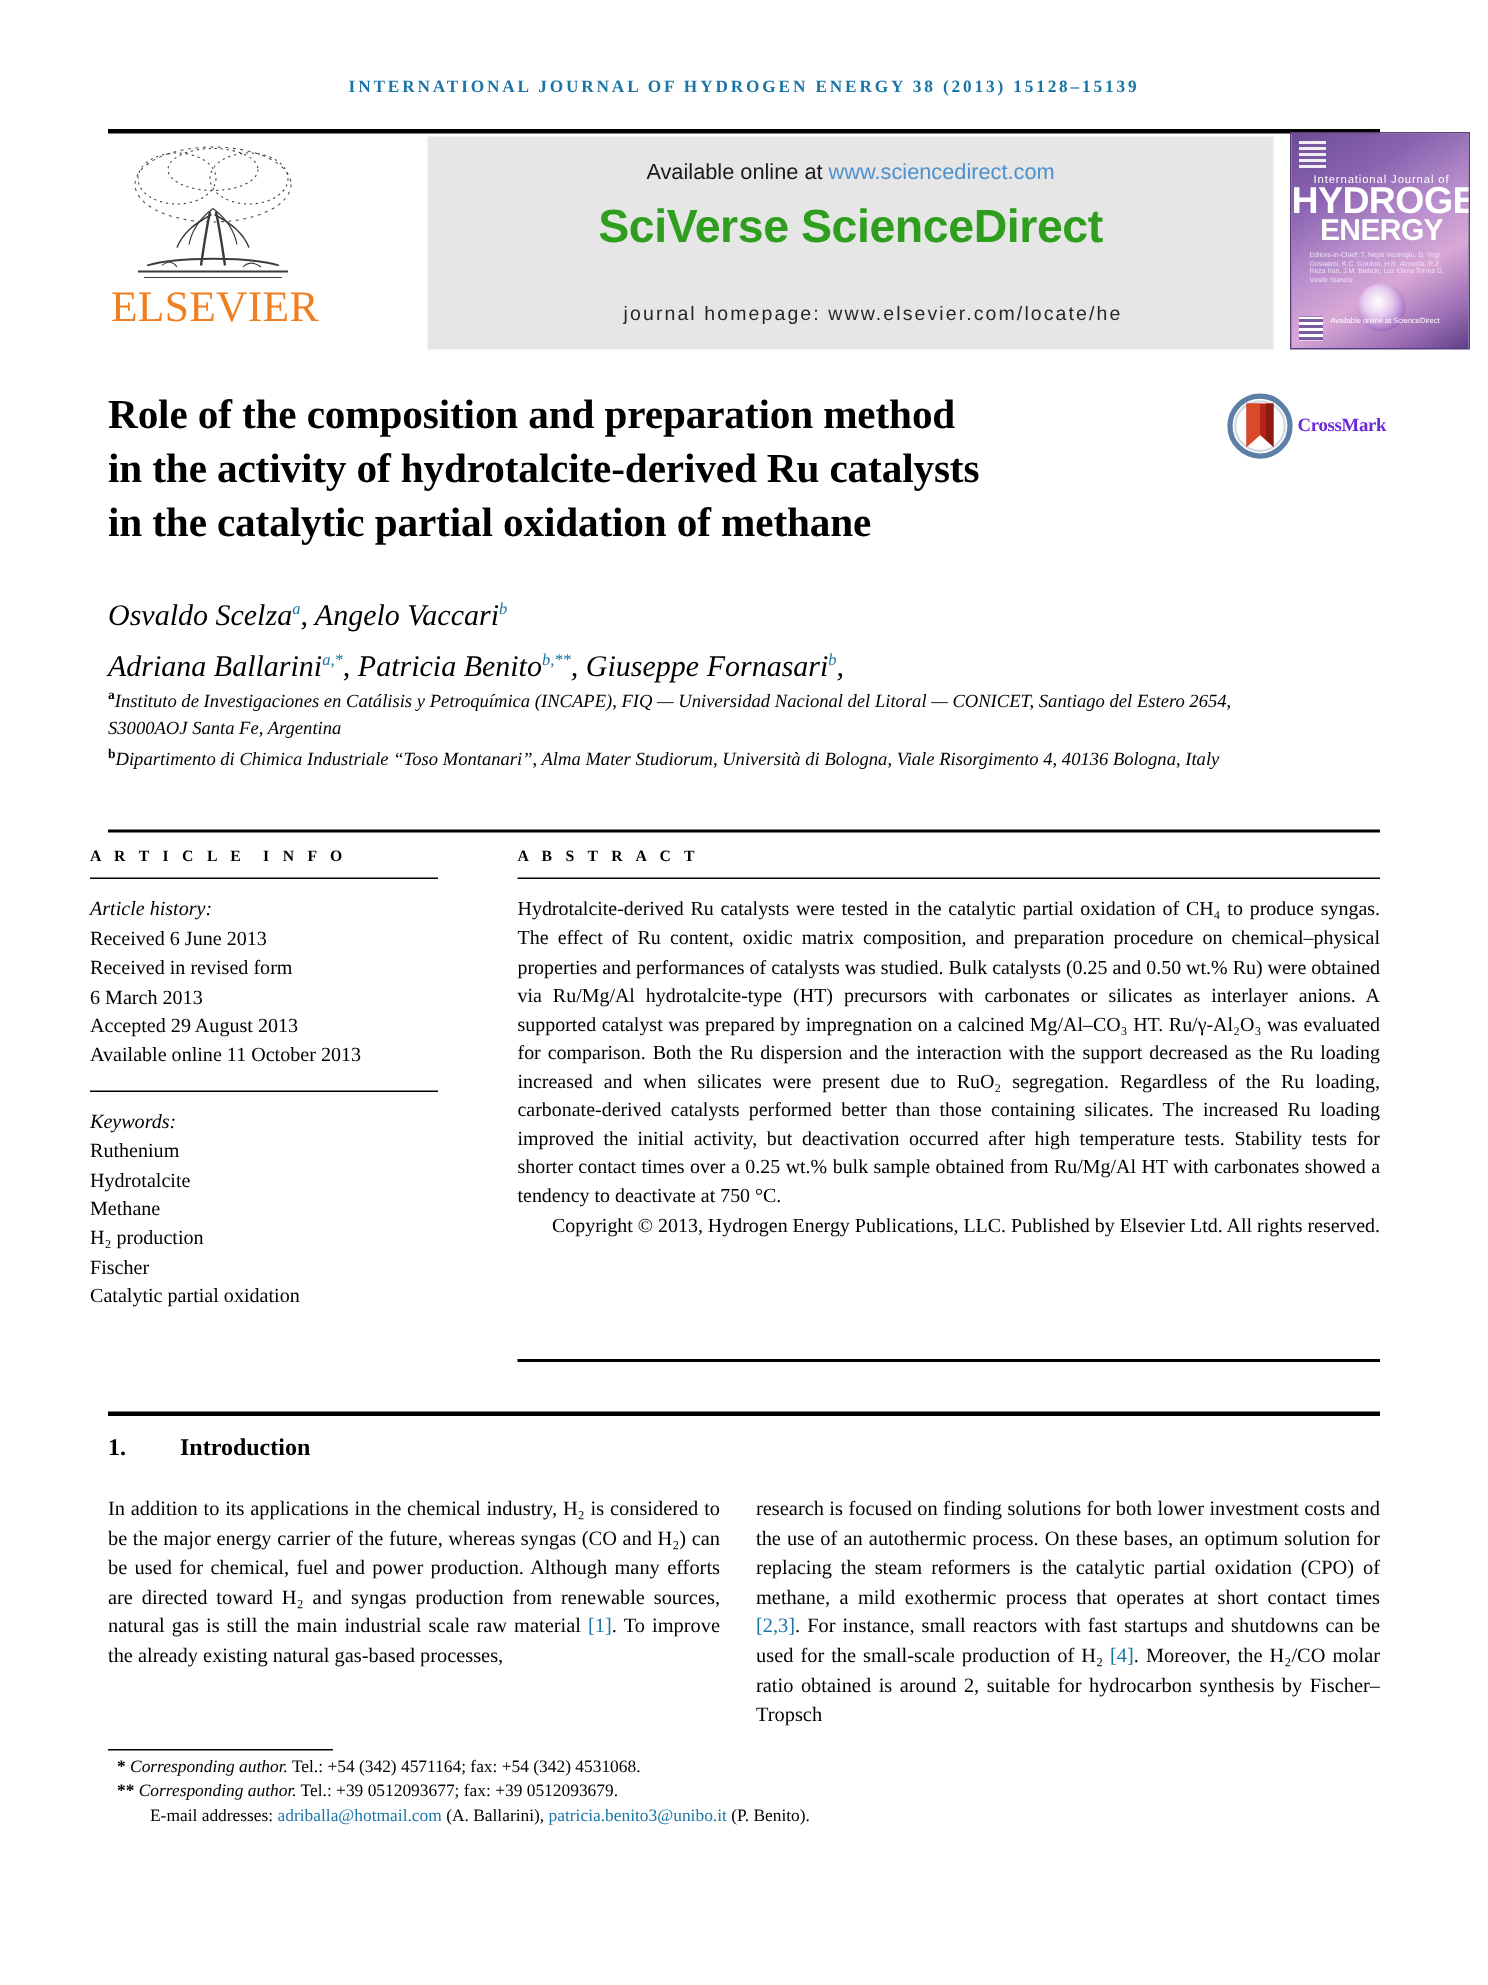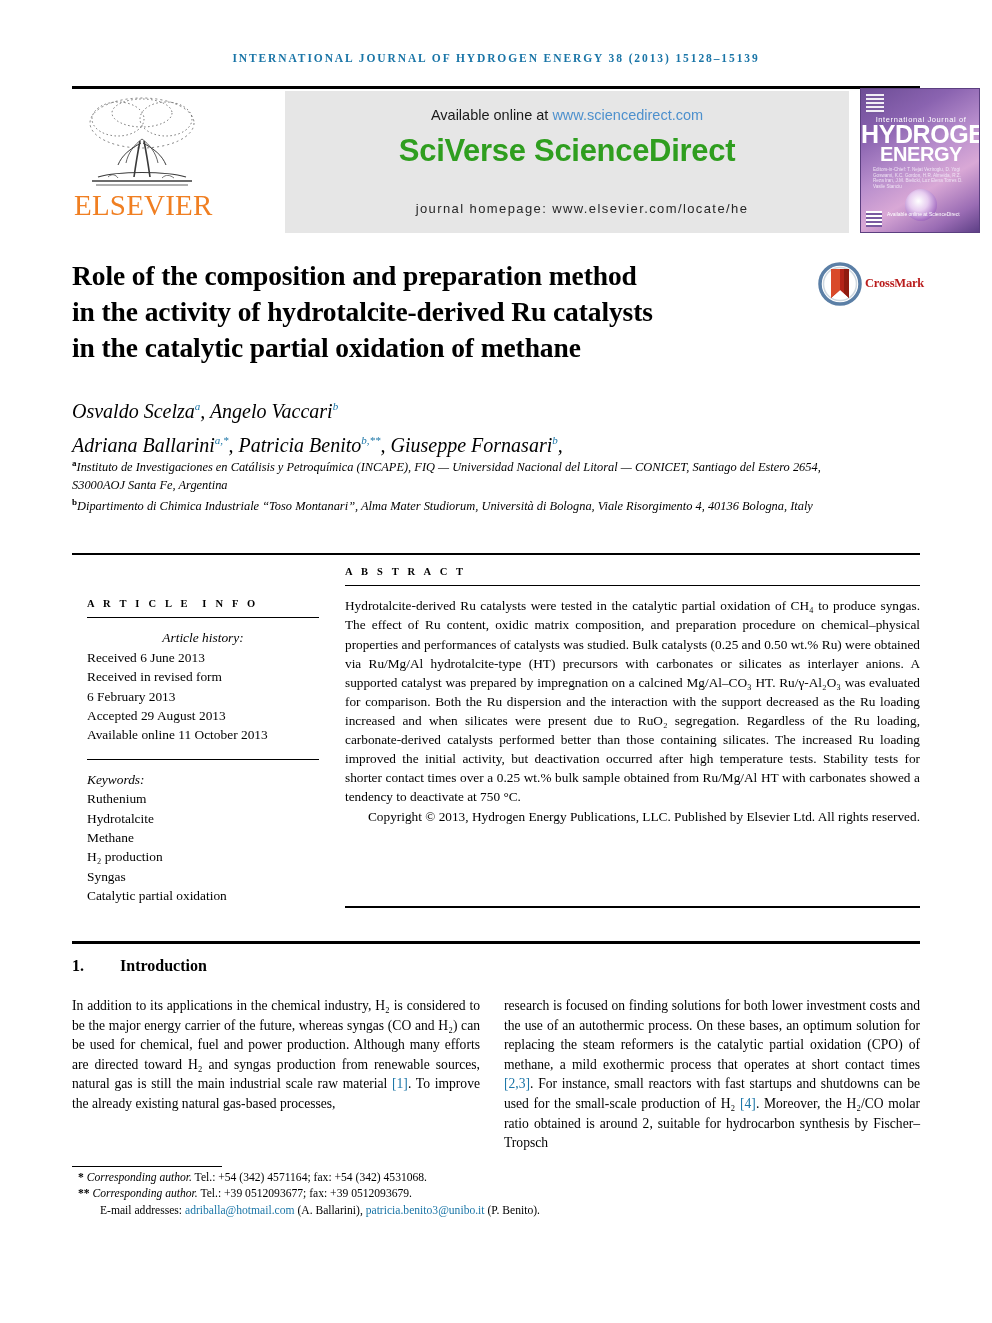--- a/index.html
+++ b/index.html
@@ -175,21 +175,21 @@
   }
   .cm-badge {
     position: absolute; left: 0; top: 0;
     width: 44px; height: 44px;
   }
   .cm-label {
     position: absolute; left: 47px; top: 14px;
     font-family: "Liberation Serif", serif;
     font-weight: bold;
     font-size: 12.5px;
-    color: #b91c1c;
+    color: #6d28d9;
     letter-spacing: -0.2px;
   }
 
   
   .authors {
     position: absolute;
     left: 72px; top: 392px;
     width: 720px;
     font-family: "Liberation Serif", serif;
     font-style: italic;
@@ -209,40 +209,40 @@
     color: #000;
   }
   .affil sup { font-weight: bold; font-style: normal; font-size: 9px; }
 
   
   .rule-a {
     position: absolute; left: 72px; top: 553px;
     width: 848px; height: 1.5px; background: #000;
   }
   .col-info {
-    position: absolute; left: 87px; top: 566px; width: 232px; margin-top: 32px;
+    position: absolute; left: 60px; top: 566px; width: 232px;
   }
   .col-abs {
     position: absolute; left: 345px; top: 566px; width: 575px;
   }
   .sect-head {
     font-family: "Liberation Serif", serif;
     font-weight: bold;
     font-size: 10.5px;
     letter-spacing: 3.2px;
     color: #000;
     margin: 0 0 8px 0;
   }
   .hr-thin { height: 1.4px; background: #000; margin-bottom: 10px; }
   .hist {
     font-family: "Liberation Serif", serif;
     font-size: 13.4px;
     line-height: 19.4px;
   }
-  .hist .it { font-style: italic; text-align: center; }
+  .hist .it { font-style: italic; }
   .hr-kw { height: 1px; background: #000; margin: 14px 0 10px 0; }
   .kw {
     font-family: "Liberation Serif", serif;
     font-size: 13.4px;
     line-height: 19.4px;
   }
   .kw .it { font-style: italic; }
   .abstract-body {
     font-family: "Liberation Serif", serif;
     font-size: 13.3px;
@@ -390,32 +390,32 @@
 
   <div class="rule-a"></div>
 
   <div class="col-info">
     <div class="sect-head">A R T I C L E &nbsp;I N F O</div>
     <div class="hr-thin"></div>
     <div class="hist">
       <div class="it">Article history:</div>
       <div>Received 6 June 2013</div>
       <div>Received in revised form</div>
-      <div>6 February 2013</div>
+      <div>6 March 2013</div>
       <div>Accepted 29 August 2013</div>
       <div>Available online 11 October 2013</div>
     </div>
     <div class="hr-kw"></div>
     <div class="kw">
       <div class="it">Keywords:</div>
       <div>Ruthenium</div>
       <div>Hydrotalcite</div>
       <div>Methane</div>
       <div>H₂ production</div>
-      <div>Syngas</div>
+      <div>Fischer</div>
       <div>Catalytic partial oxidation</div>
     </div>
   </div>
 
   <div class="col-abs">
     <div class="sect-head">A B S T R A C T</div>
     <div class="hr-thin"></div>
     <div class="abstract-body">Hydrotalcite-derived Ru catalysts were tested in the catalytic partial oxidation of CH₄ to produce syngas. The effect of Ru content, oxidic matrix composition, and preparation procedure on chemical–physical properties and performances of catalysts was studied. Bulk catalysts (0.25 and 0.50 wt.% Ru) were obtained via Ru/Mg/Al hydrotalcite-type (HT) precursors with carbonates or silicates as interlayer anions. A supported catalyst was prepared by impregnation on a calcined Mg/Al–CO₃ HT. Ru/γ-Al₂O₃ was evaluated for comparison. Both the Ru dispersion and the interaction with the support decreased as the Ru loading increased and when silicates were present due to RuO₂ segregation. Regardless of the Ru loading, carbonate-derived catalysts performed better than those containing silicates. The increased Ru loading improved the initial activity, but deactivation occurred after high temperature tests. Stability tests for shorter contact times over a 0.25 wt.% bulk sample obtained from Ru/Mg/Al HT with carbonates showed a tendency to deactivate at 750 °C.</div>
     <div class="abs-copy">Copyright © 2013, Hydrogen Energy Publications, LLC. Published by Elsevier Ltd. All rights reserved.</div>
   </div>

